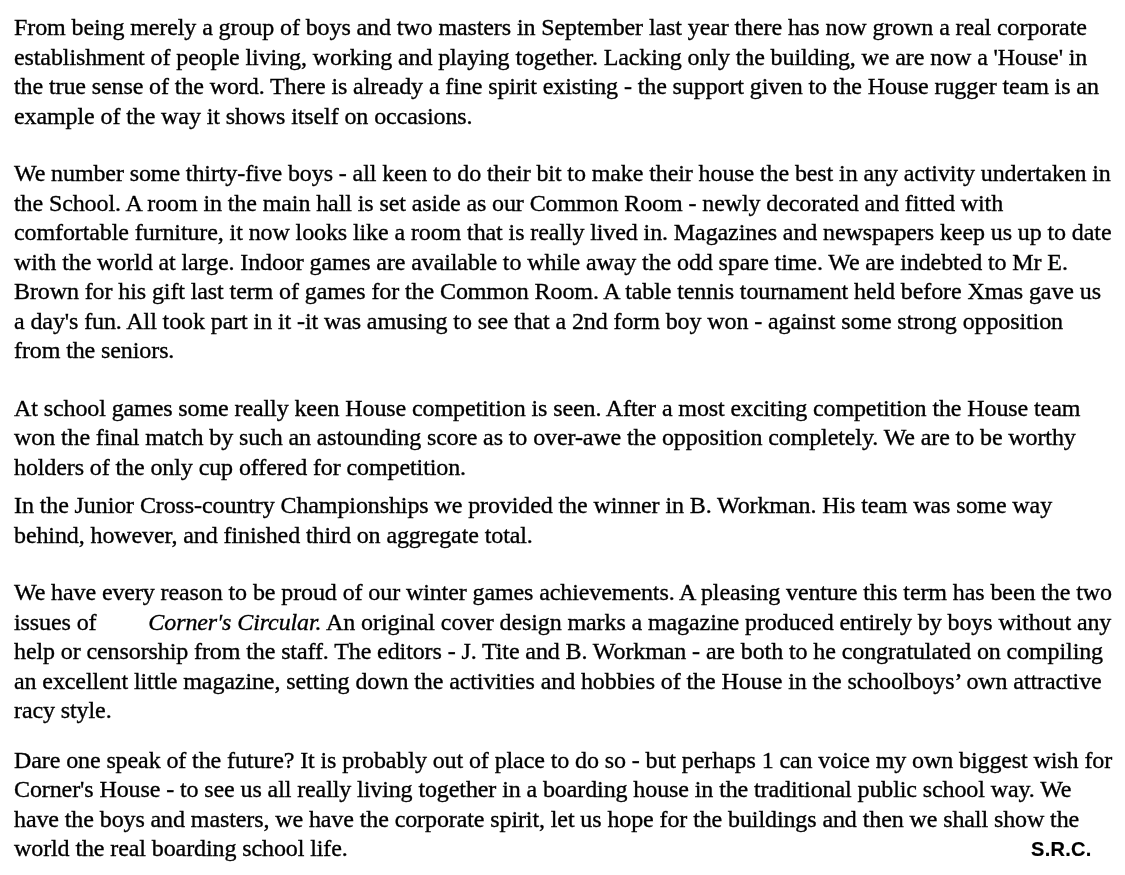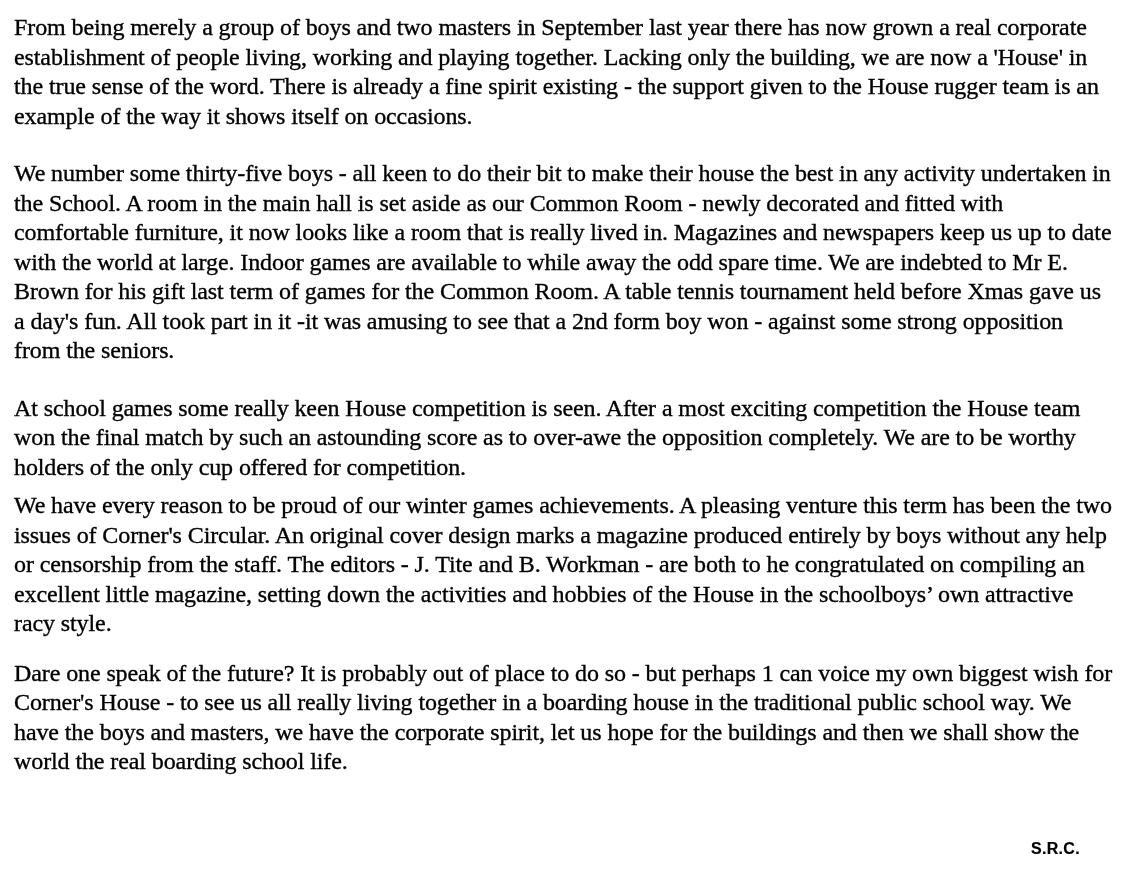--- a/index.html
+++ b/index.html
@@ -29,44 +29,47 @@
   .page p {
     margin: 0 0 28px 0;
   }
   .page p.tight {
     margin-bottom: 9px;
   }
   .page p.medium {
     margin-bottom: 20px;
   }
   .italic {
+    font-style: italic;
+    margin-left: 46px;
   }
   .signature {
     position: absolute;
     left: 1031px;
     top: 838px;
     font-family: "Liberation Sans", "DejaVu Sans", sans-serif;
     font-weight: bold;
-    font-size: 16px;
+    font-size: 20px;
     line-height: 22px;
     letter-spacing: 0.3px;
     -webkit-text-stroke: 0.2px #000000;
   }
 </style>
 </head>
 <body>
 
 <div class="page">
 
   <p>From being merely a group of boys and two masters in September last year there has now grown a real corporate establishment of people living, working and playing together. Lacking only the building, we are now a 'House' in the true sense of the word. There is already a fine spirit existing - the support given to the House rugger team is an example of the way it shows itself on occasions.</p>
 
   <p>We number some thirty-five boys - all keen to do their bit to make their house the best in any activity undertaken in the School. A room in the main hall is set aside as our Common Room - newly decorated and fitted with comfortable furniture, it now looks like a room that is really lived in. Magazines and newspapers keep us up to date with the world at large. Indoor games are available to while away the odd spare time. We are indebted to Mr E. Brown for his gift last term of games for the Common Room. A table tennis tournament held before Xmas gave us a day's fun. All took part in it -it was amusing to see that a 2nd form boy won - against some strong opposition from the seniors.</p>
 
   <p class="tight">At school games some really keen House competition is seen. After a most exciting competition the House team won the final match by such an astounding score as to over-awe the opposition completely. We are to be worthy holders of the only cup offered for competition.</p>
 
+  <p>In the Junior Cross-country Championships we provided the winner in B. Workman. His team was some way behind, however, and finished third on aggregate total.</p>
 
   <p class="medium">
     <span>We have every reason to be proud of our winter games achievements. A pleasing venture this term has been the two issues of </span><span class="italic">Corner's Circular.</span><span> An original cover design marks a magazine produced entirely by boys without any help or censorship from the staff. The editors - J. Tite and B. Workman - are both to he congratulated on compiling an excellent little magazine, setting down the activities and hobbies of the House in the schoolboys’ own attractive racy style.</span>
   </p>
 
   <p>Dare one speak of the future? It is probably out of place to do so - but perhaps 1 can voice my own biggest wish for Corner's House - to see us all really living together in a boarding house in the traditional public school way. We have the boys and masters, we have the corporate spirit, let us hope for the buildings and then we shall show the world the real boarding school life.</p>
 
   <div class="signature">S.R.C.</div>
 
 </div>

